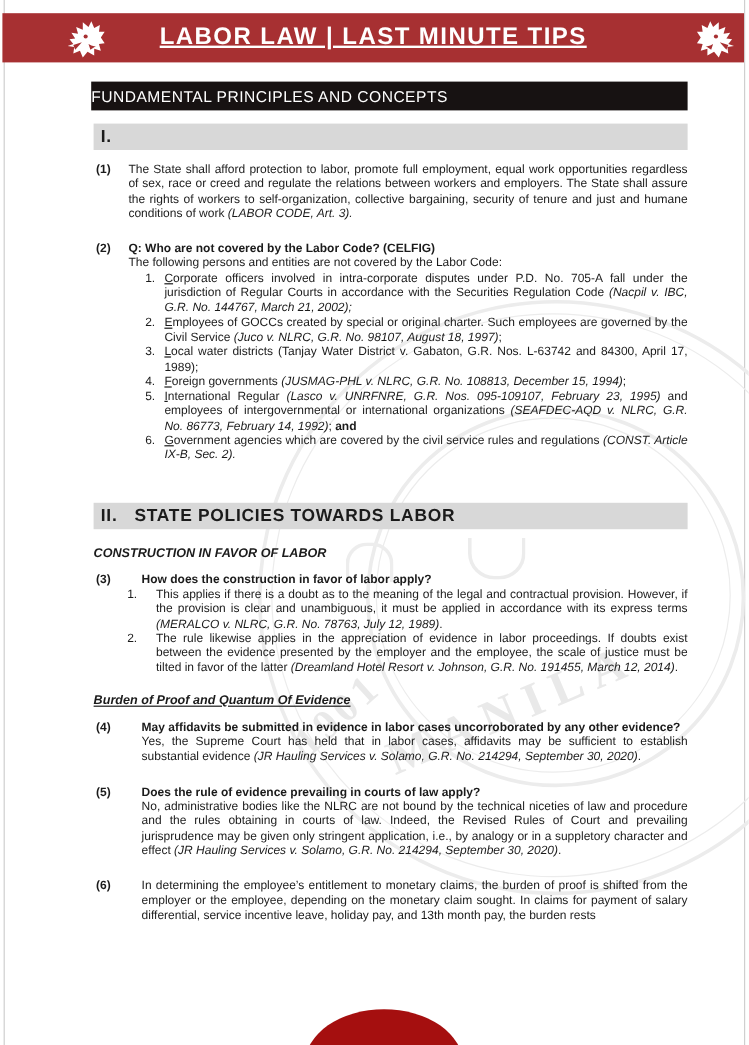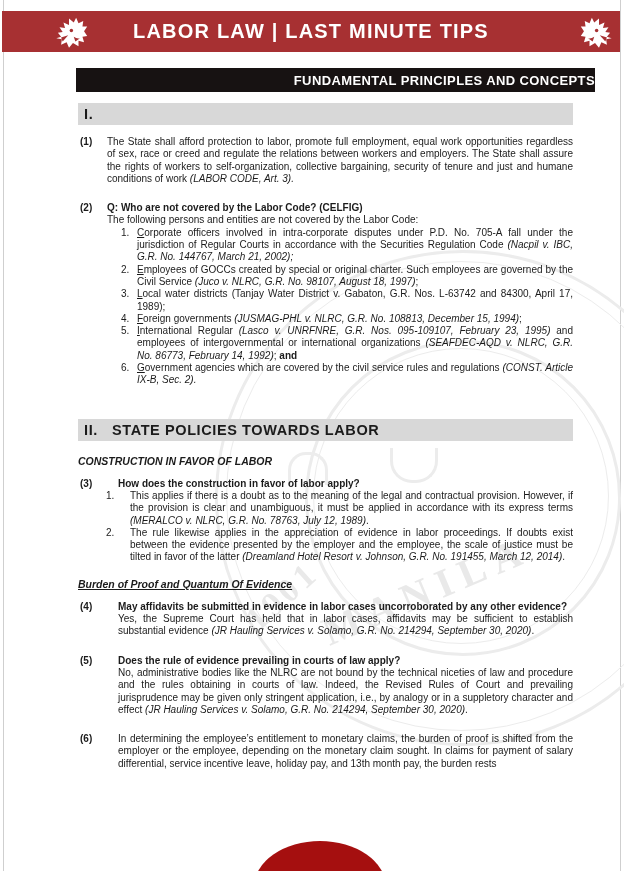--- a/index.html
+++ b/index.html
@@ -8,28 +8,28 @@
     overflow:hidden; font-family:"Liberation Sans", sans-serif; color:#1b1b1b;
   }
   .edge-line { position:absolute; top:0; bottom:0; width:1px; background:#cfcfcf; z-index:0; }
   .edge-left { left:3px; } .edge-right { left:620px; }
 
   
   .titlebar {
     position:absolute; left:2px; right:4px; top:11px; height:41px;
     background:var(--brand,#a73032); display:flex; align-items:center; justify-content:center; z-index:3;
   }
-  .title { color:#fff; font-weight:bold; font-size:20px; letter-spacing:1.2px; white-space:nowrap; }
+  .title { color:#fff; font-weight:bold; font-size:20px; letter-spacing:1.2px; white-space:nowrap;text-decoration:underline; }
   .logo { position:absolute; top:3px; width:38px; height:36px; }
   .logo-left { left:48px; } .logo-right { right:2px; transform:scaleX(-1); }
 
   .banner {
     position:absolute; left:76px; top:68px; width:497px; height:24px;
-    background:var(--banner,#171212); color:#fff; font-weight:bold; font-size:13px;
-    letter-spacing:.4px; display:flex; align-items:center; justify-content:flex-end; z-index:3; white-space:nowrap;padding-left:22px;
+    background:var(--banner,#171212); color:#fff; font-weight:normal; font-size:13px;
+    letter-spacing:.4px; display:flex; align-items:center; justify-content:flex-start; z-index:3; white-space:nowrap;
   }
 
   
   .watermark { position:absolute; inset:0; z-index:0; pointer-events:none; }
   .wm-ring { position:absolute; border-radius:50%; border:3px solid #ececec; }
   .wm-outer    { left:215px; top:250px; width:490px; height:490px; }
   .wm-outer2   { left:226px; top:261px; width:468px; height:468px; border-width:1px; }
   .wm-inner    { left:305px; top:340px; width:310px; height:310px; }
   .wm-inner2   { left:313px; top:348px; width:294px; height:294px; border-width:1px; }
   .wm-text { position:absolute; font-family:"Liberation Serif", serif; font-weight:bold; color:#e9e9e9; transform-origin:left top; }

